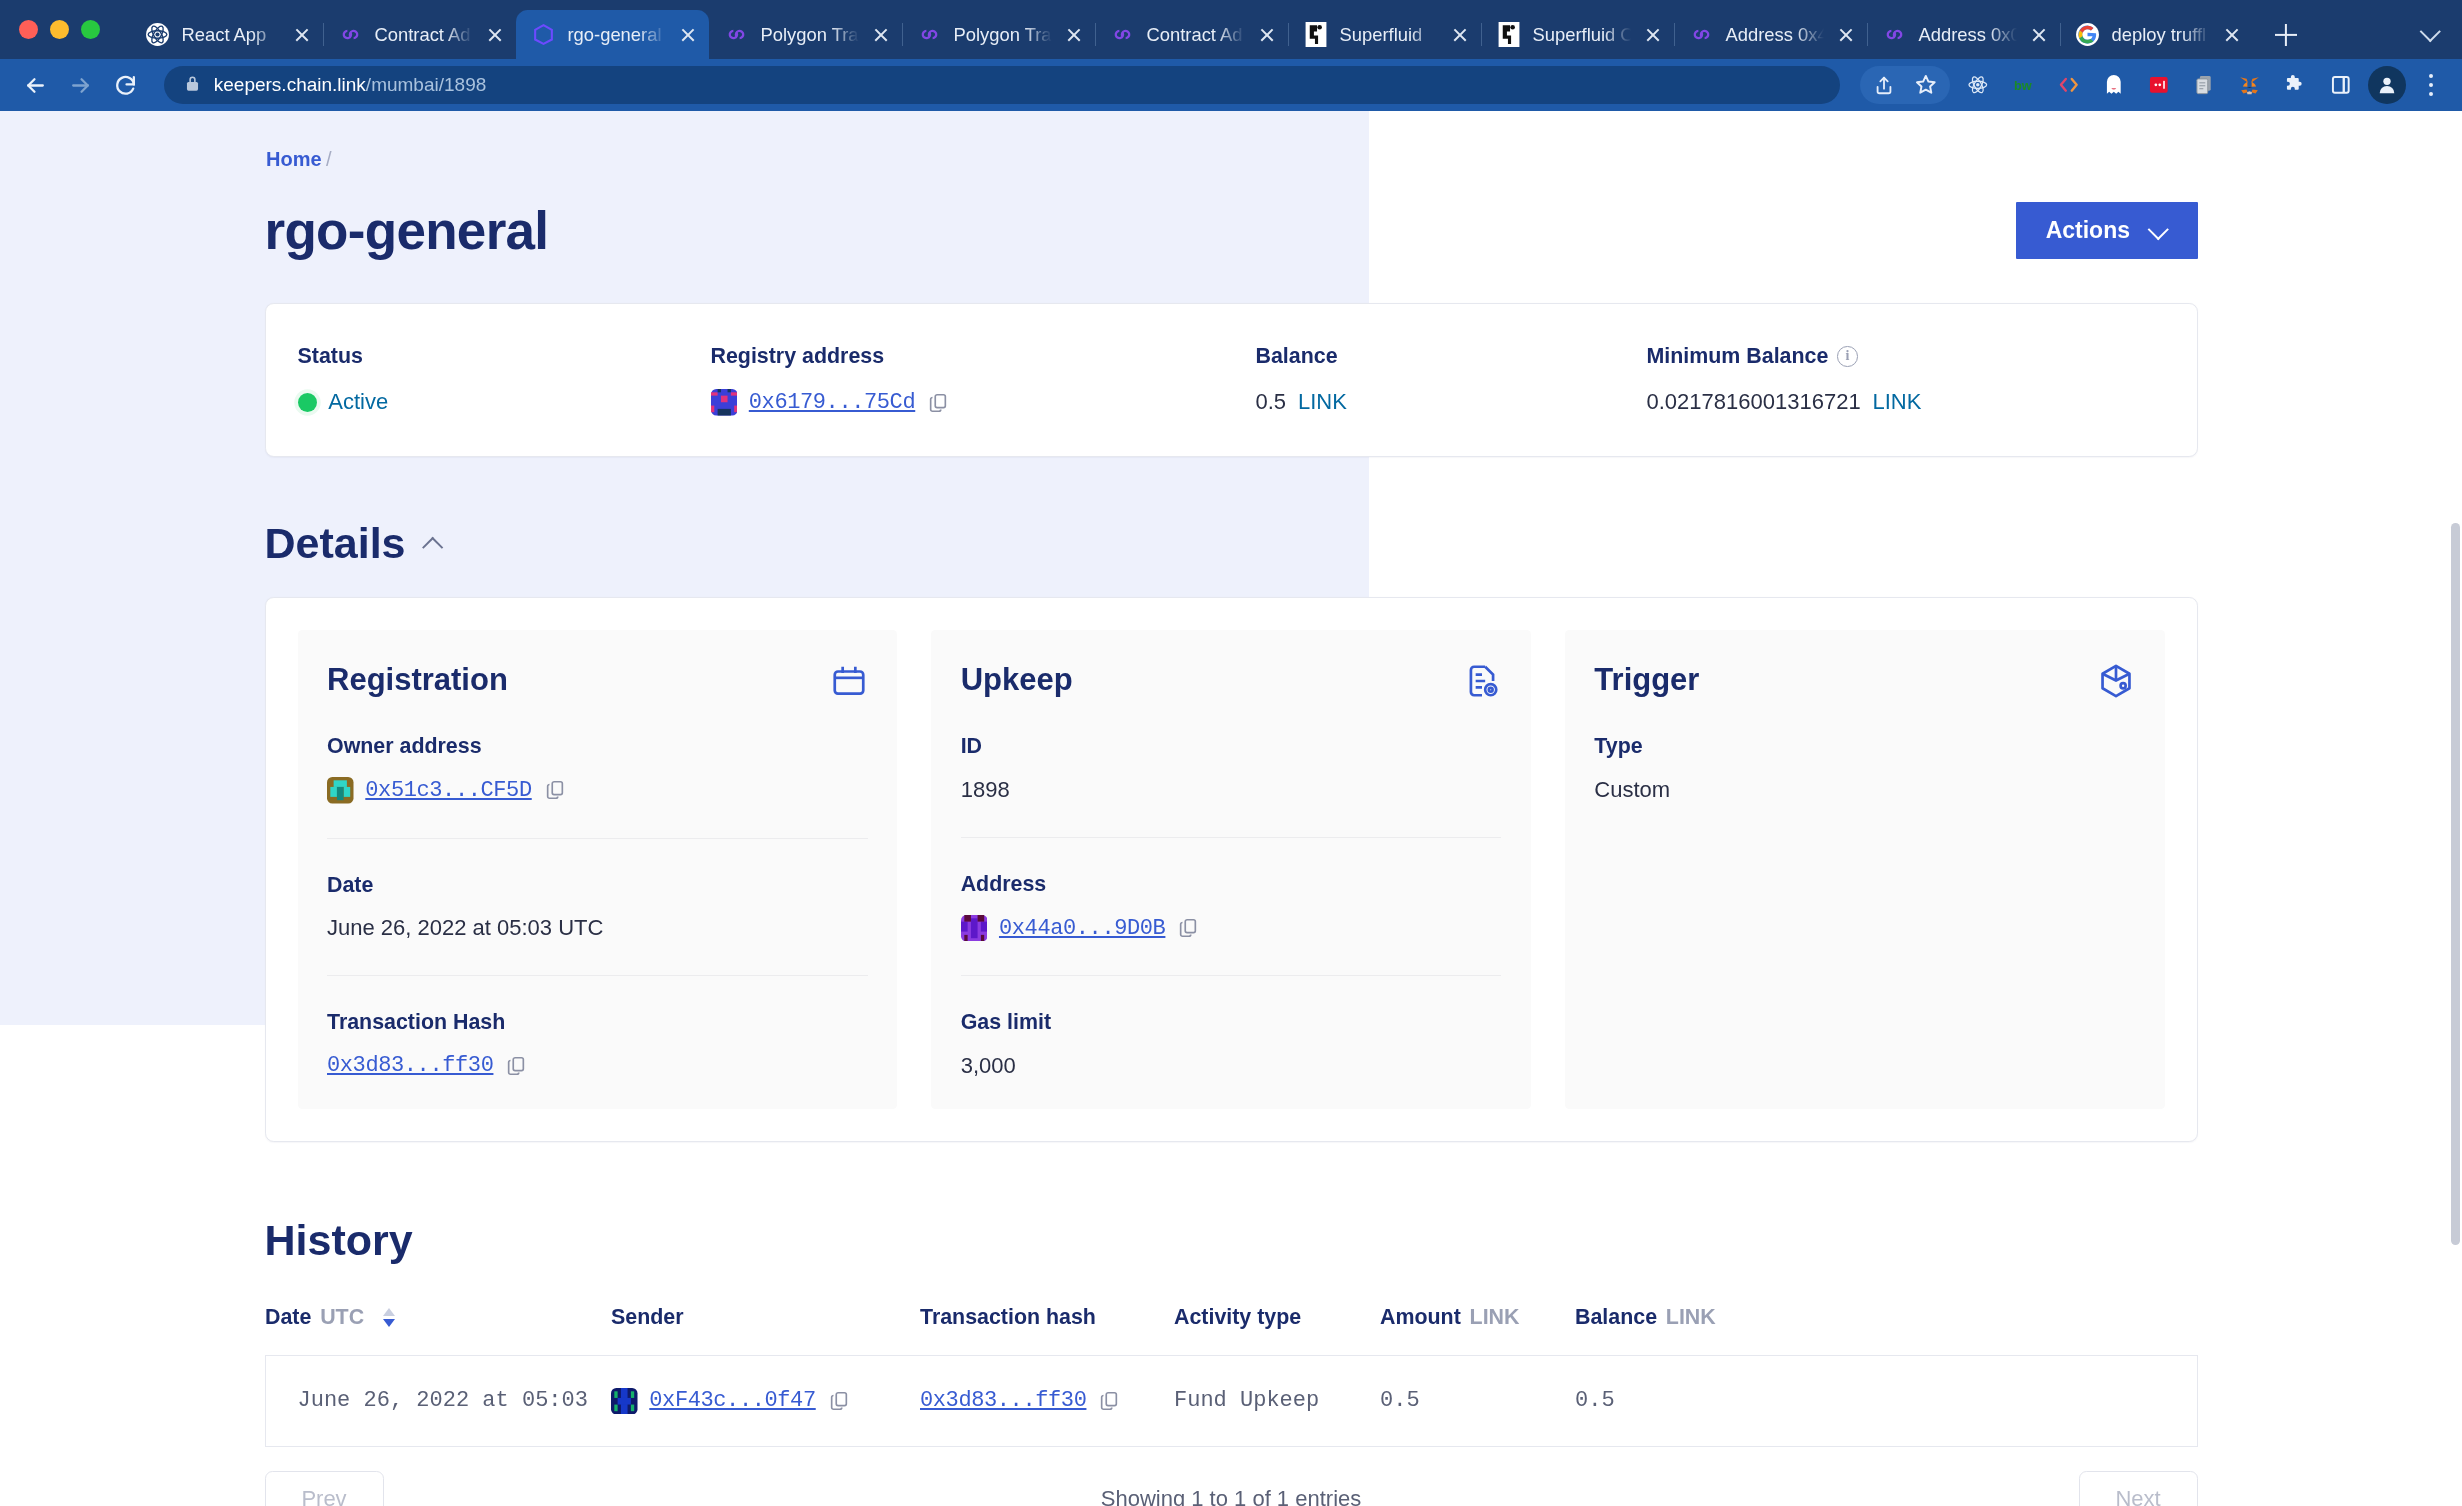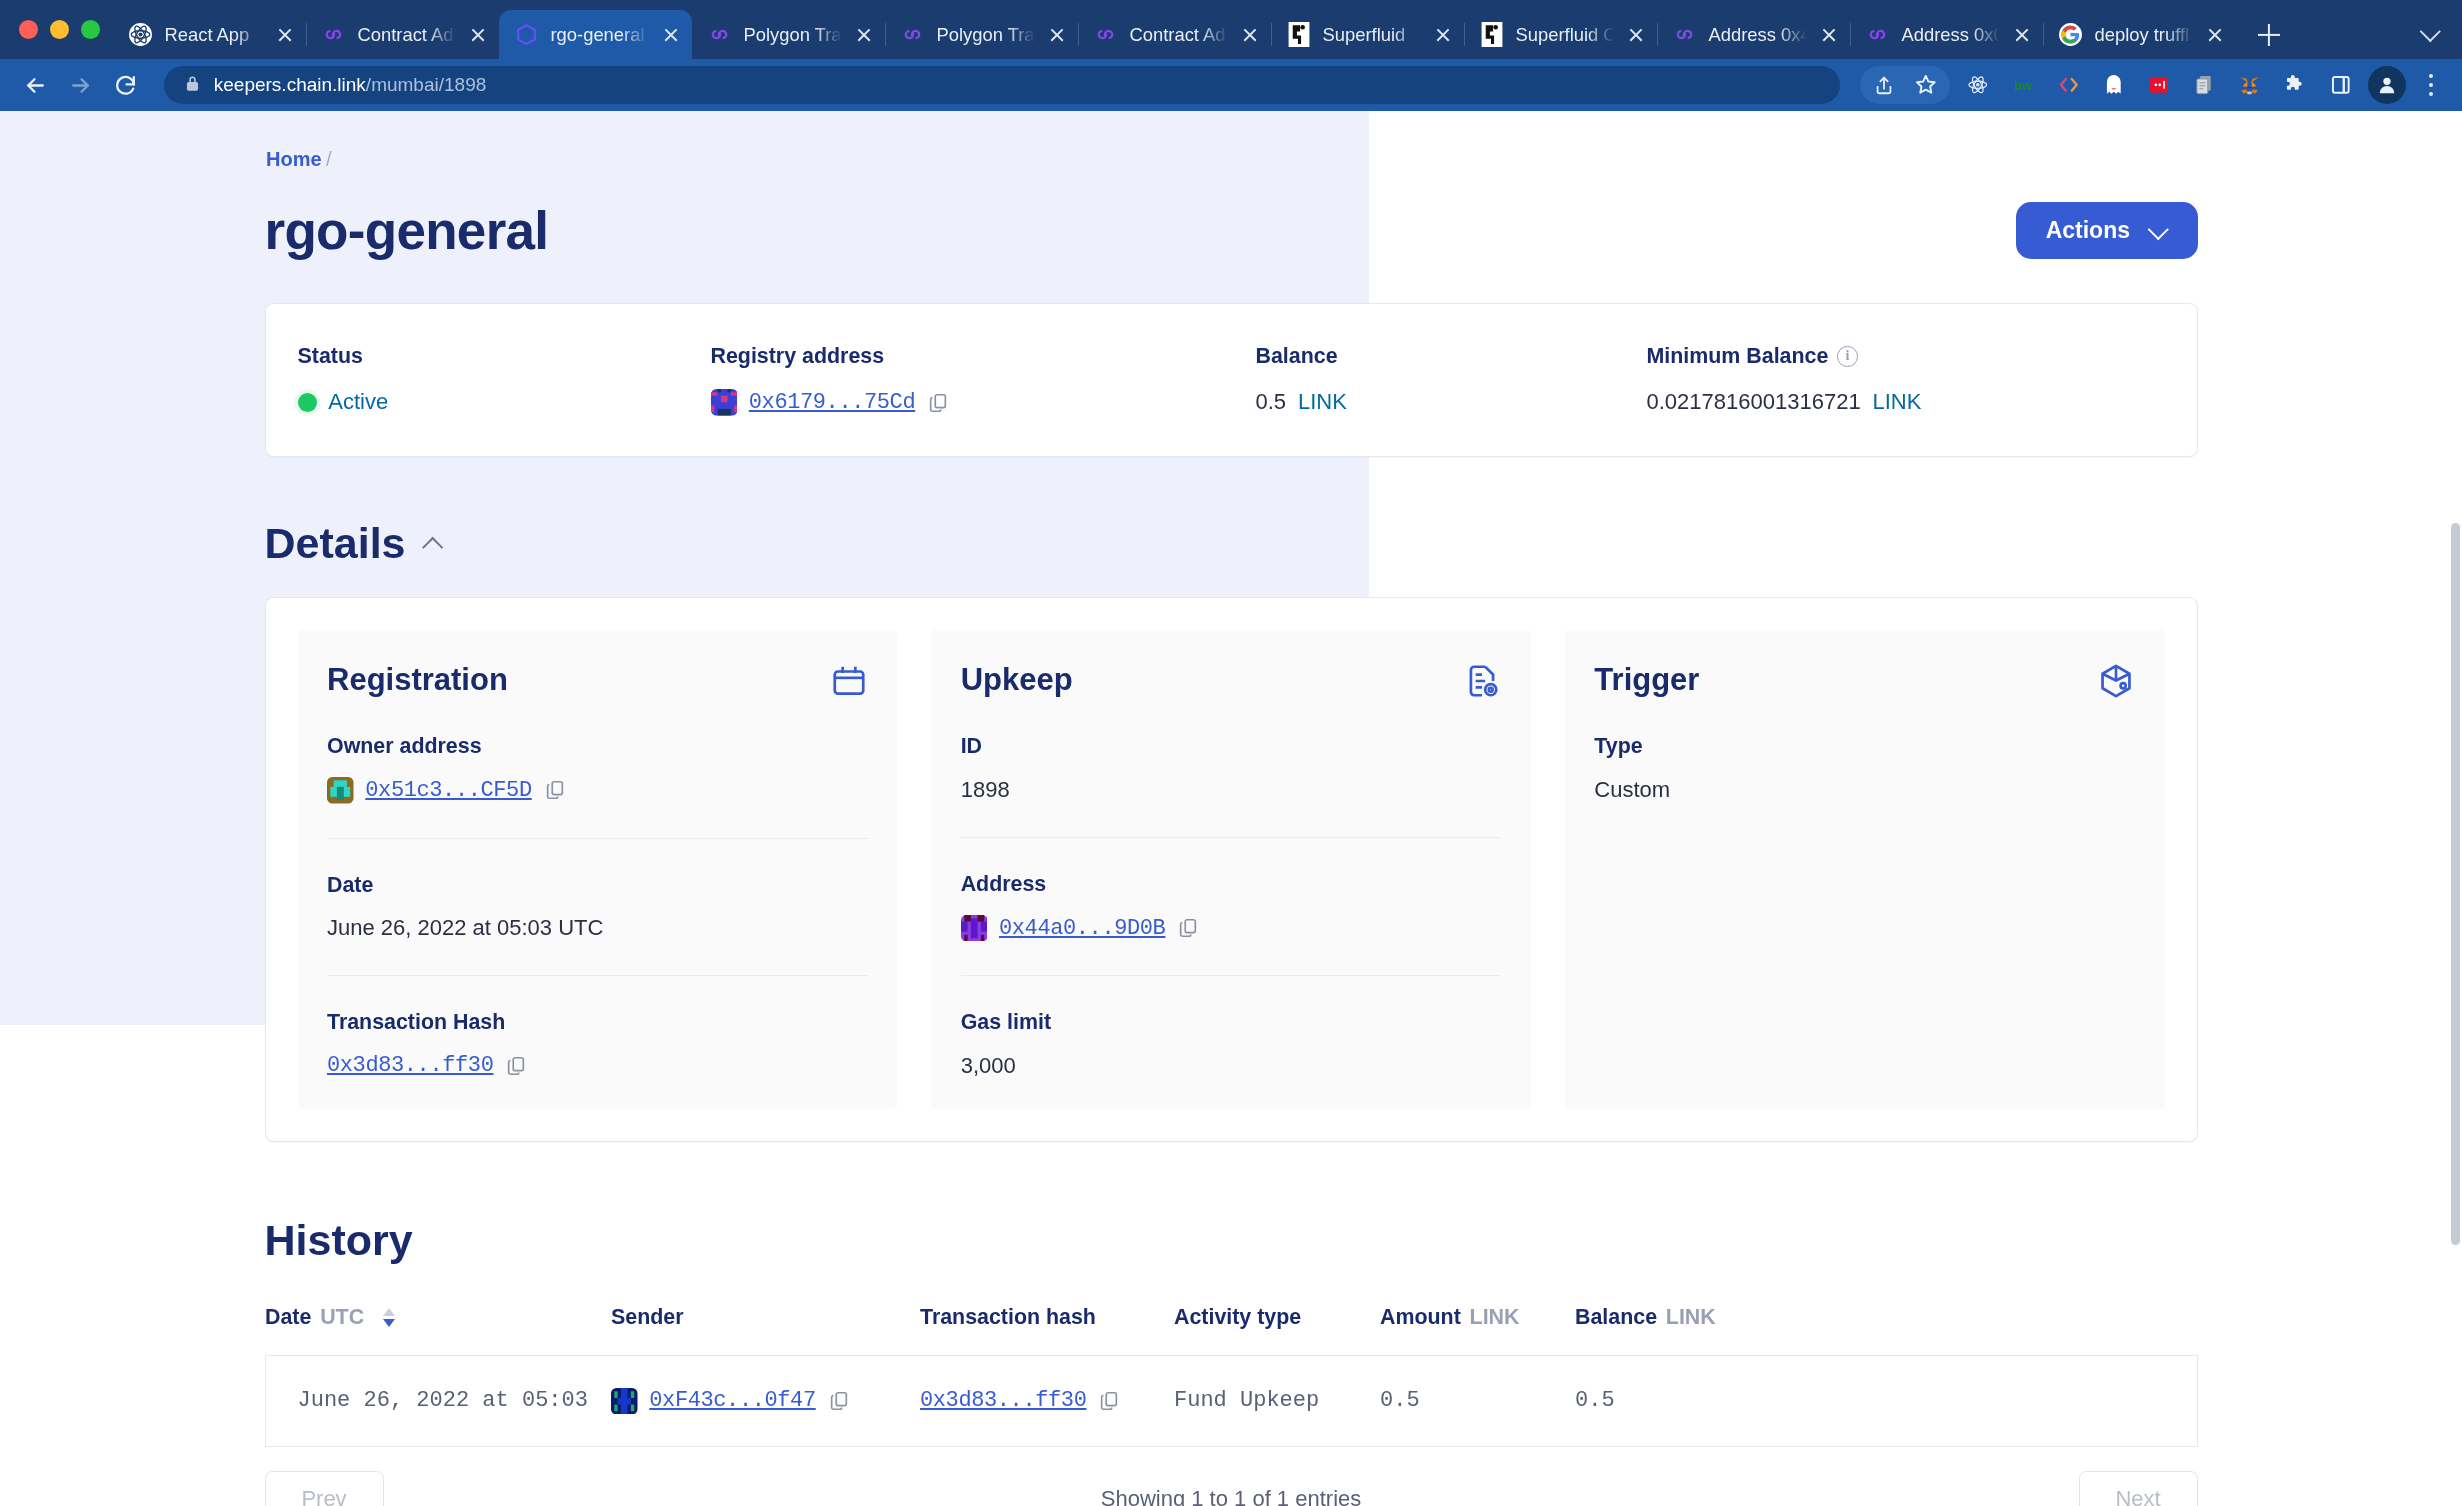--- a/index.html
+++ b/index.html
@@ -6,21 +6,21 @@
   html, body {
     width: 2462px; height: 1506px;
     font-family: "Liberation Sans", sans-serif;
     overflow: hidden; background: #fff;
   }
 
   
   .browser { width: 2462px; height: 1506px; display: flex; flex-direction: column; }
   .tabstrip {
     height: 59px; background: #1b3c6e; display: flex; align-items: flex-end;
-    padding-left: 14.7px; position: relative; flex: 0 0 59px;
+    padding-left: 14.7px; position: relative; flex: 0 0 59px; gap: 17px;
   }
   .traffic { display: flex; align-items: center; gap: 11.8px; height: 59px; padding: 0 13.3px 0 4.4px; }
   .dot { width: 19px; height: 19px; border-radius: 50%; }
   .dot.red { background: #ff5f57; }
   .dot.yellow { background: #febc2e; }
   .dot.green { background: #28c840; }
 
   .tabs { display: flex; align-items: flex-end; height: 59px; flex: 1; min-width: 0; }
   .tab {
     display: flex; align-items: center; gap: 10.3px;
@@ -100,21 +100,21 @@
     position: relative; z-index: 2;
     width: 1933px; margin: 0 auto; padding-top: 29.5px;
   }
   .breadcrumb { font-size: 20px; font-weight: bold; padding: 7.4px 0 0 1.5px; }
   .breadcrumb a { color: #375bd2; text-decoration: none; }
   .breadcrumb .sep { color: #a7adc4; font-weight: normal; margin-left: 4.4px; }
 
   .title-row { display: flex; align-items: center; justify-content: space-between; margin-top: 16px; height: 88px; }
   h1.page-title { font-size: 53px; color: #1a2b6b; font-weight: bold; letter-spacing: -0.7px; }
   .actions-btn {
-    background: #375bd2; color: #fff; border: none; border-radius: 15px;
+    background: #375bd2; color: #fff; border: none; border-radius: 1px;
     height: 57px; padding: 0 29.5px; font-size: 23px; font-weight: bold;
     display: flex; align-items: center; gap: 19px; cursor: pointer;
     font-family: "Liberation Sans", sans-serif;
   }
   .actions-btn .caret { width: 19px; height: 19px; position: relative; }
   .actions-btn .caret::before {
     content: ""; position: absolute; left: 2.2px; top: 0.7px; width: 12.5px; height: 12.5px;
     border-right: 2.9px solid #fff; border-bottom: 2.9px solid #fff; transform: rotate(45deg);
   }
 

